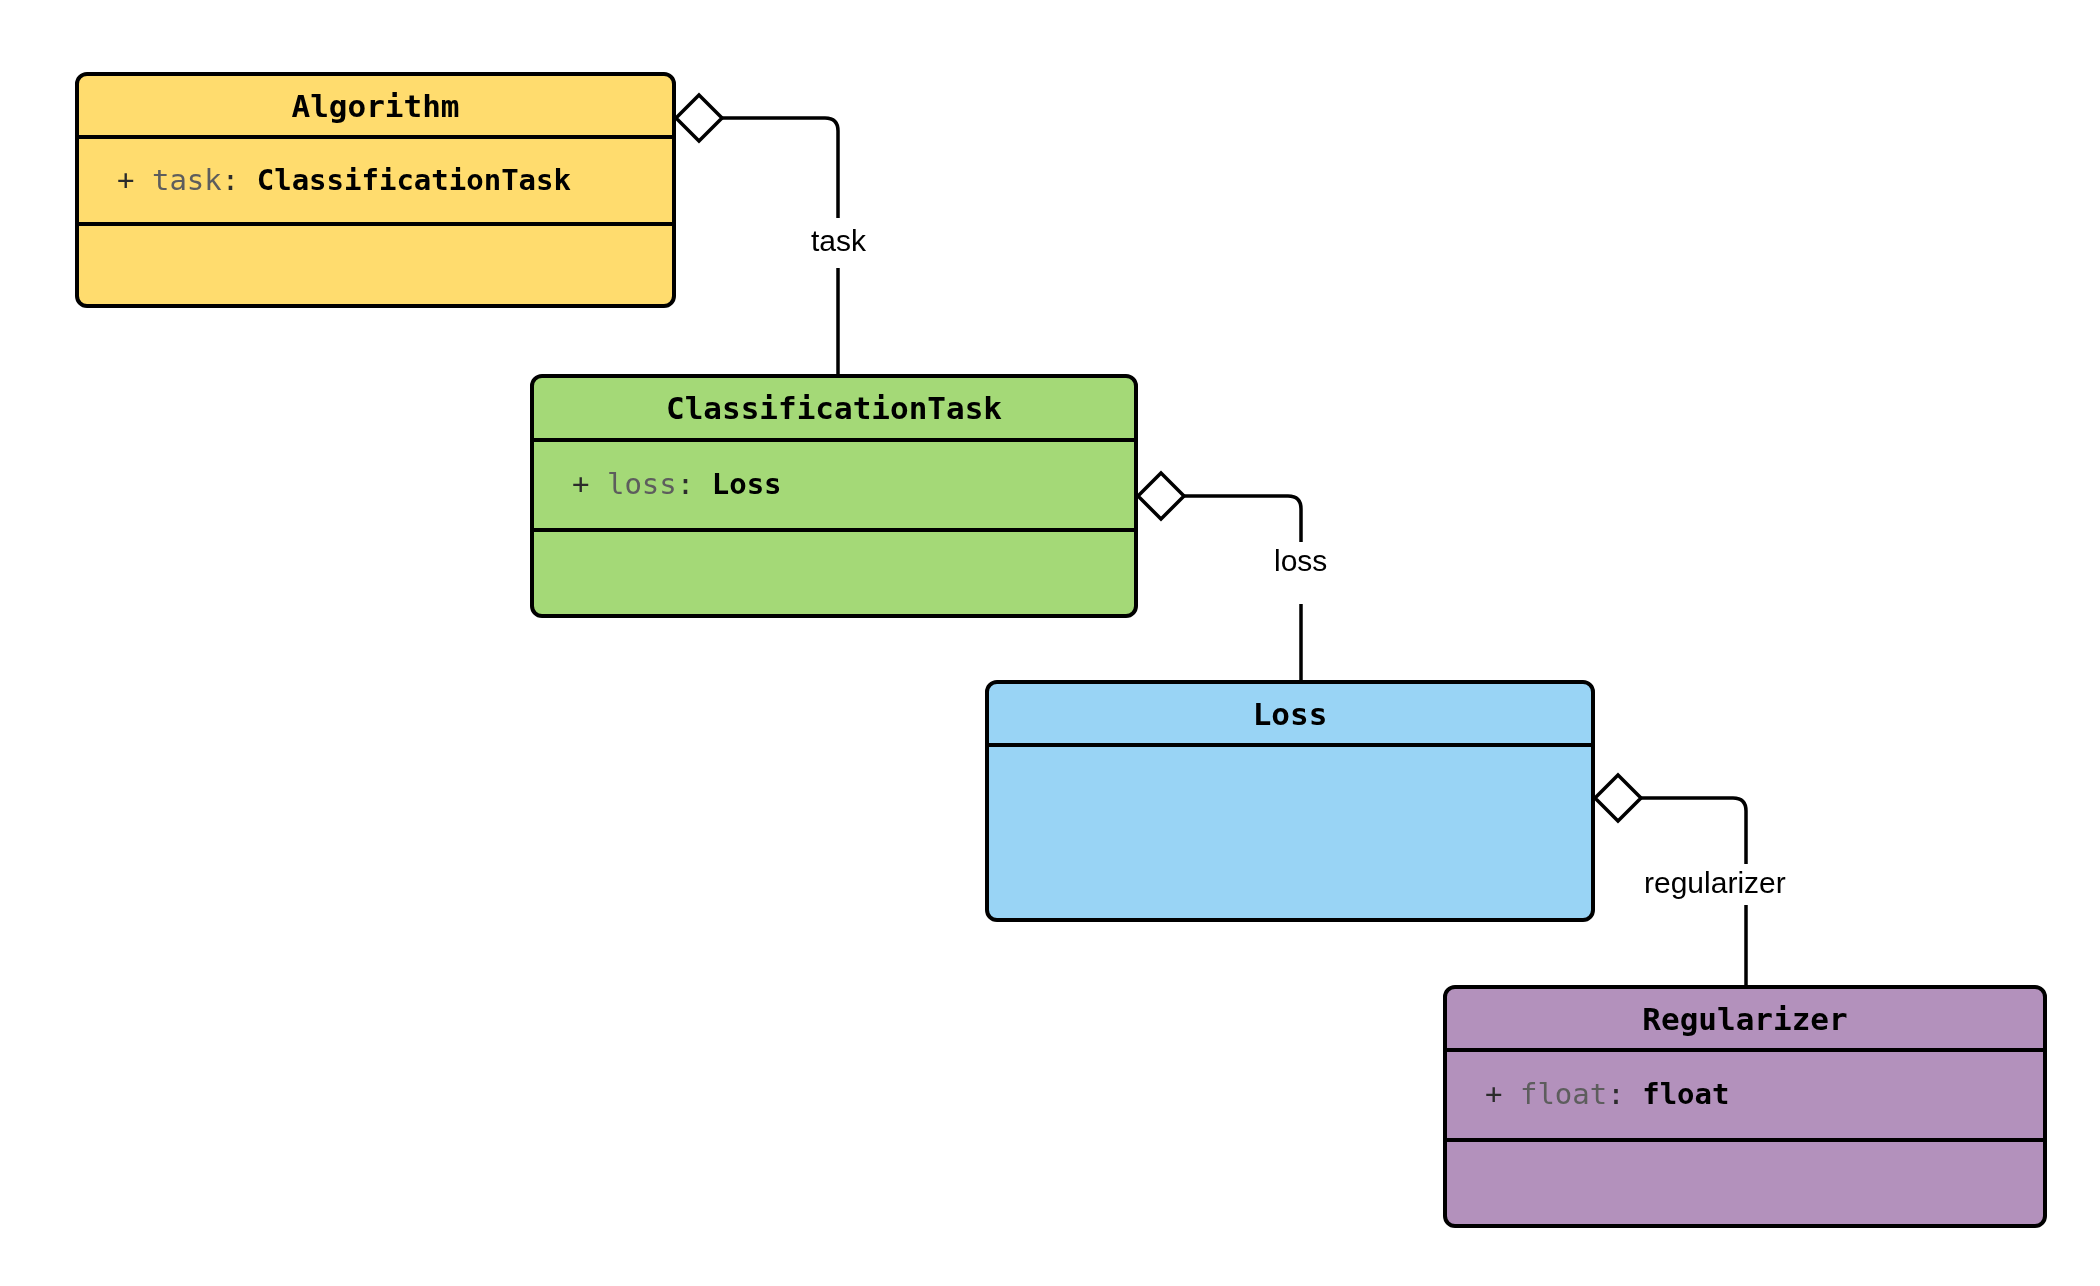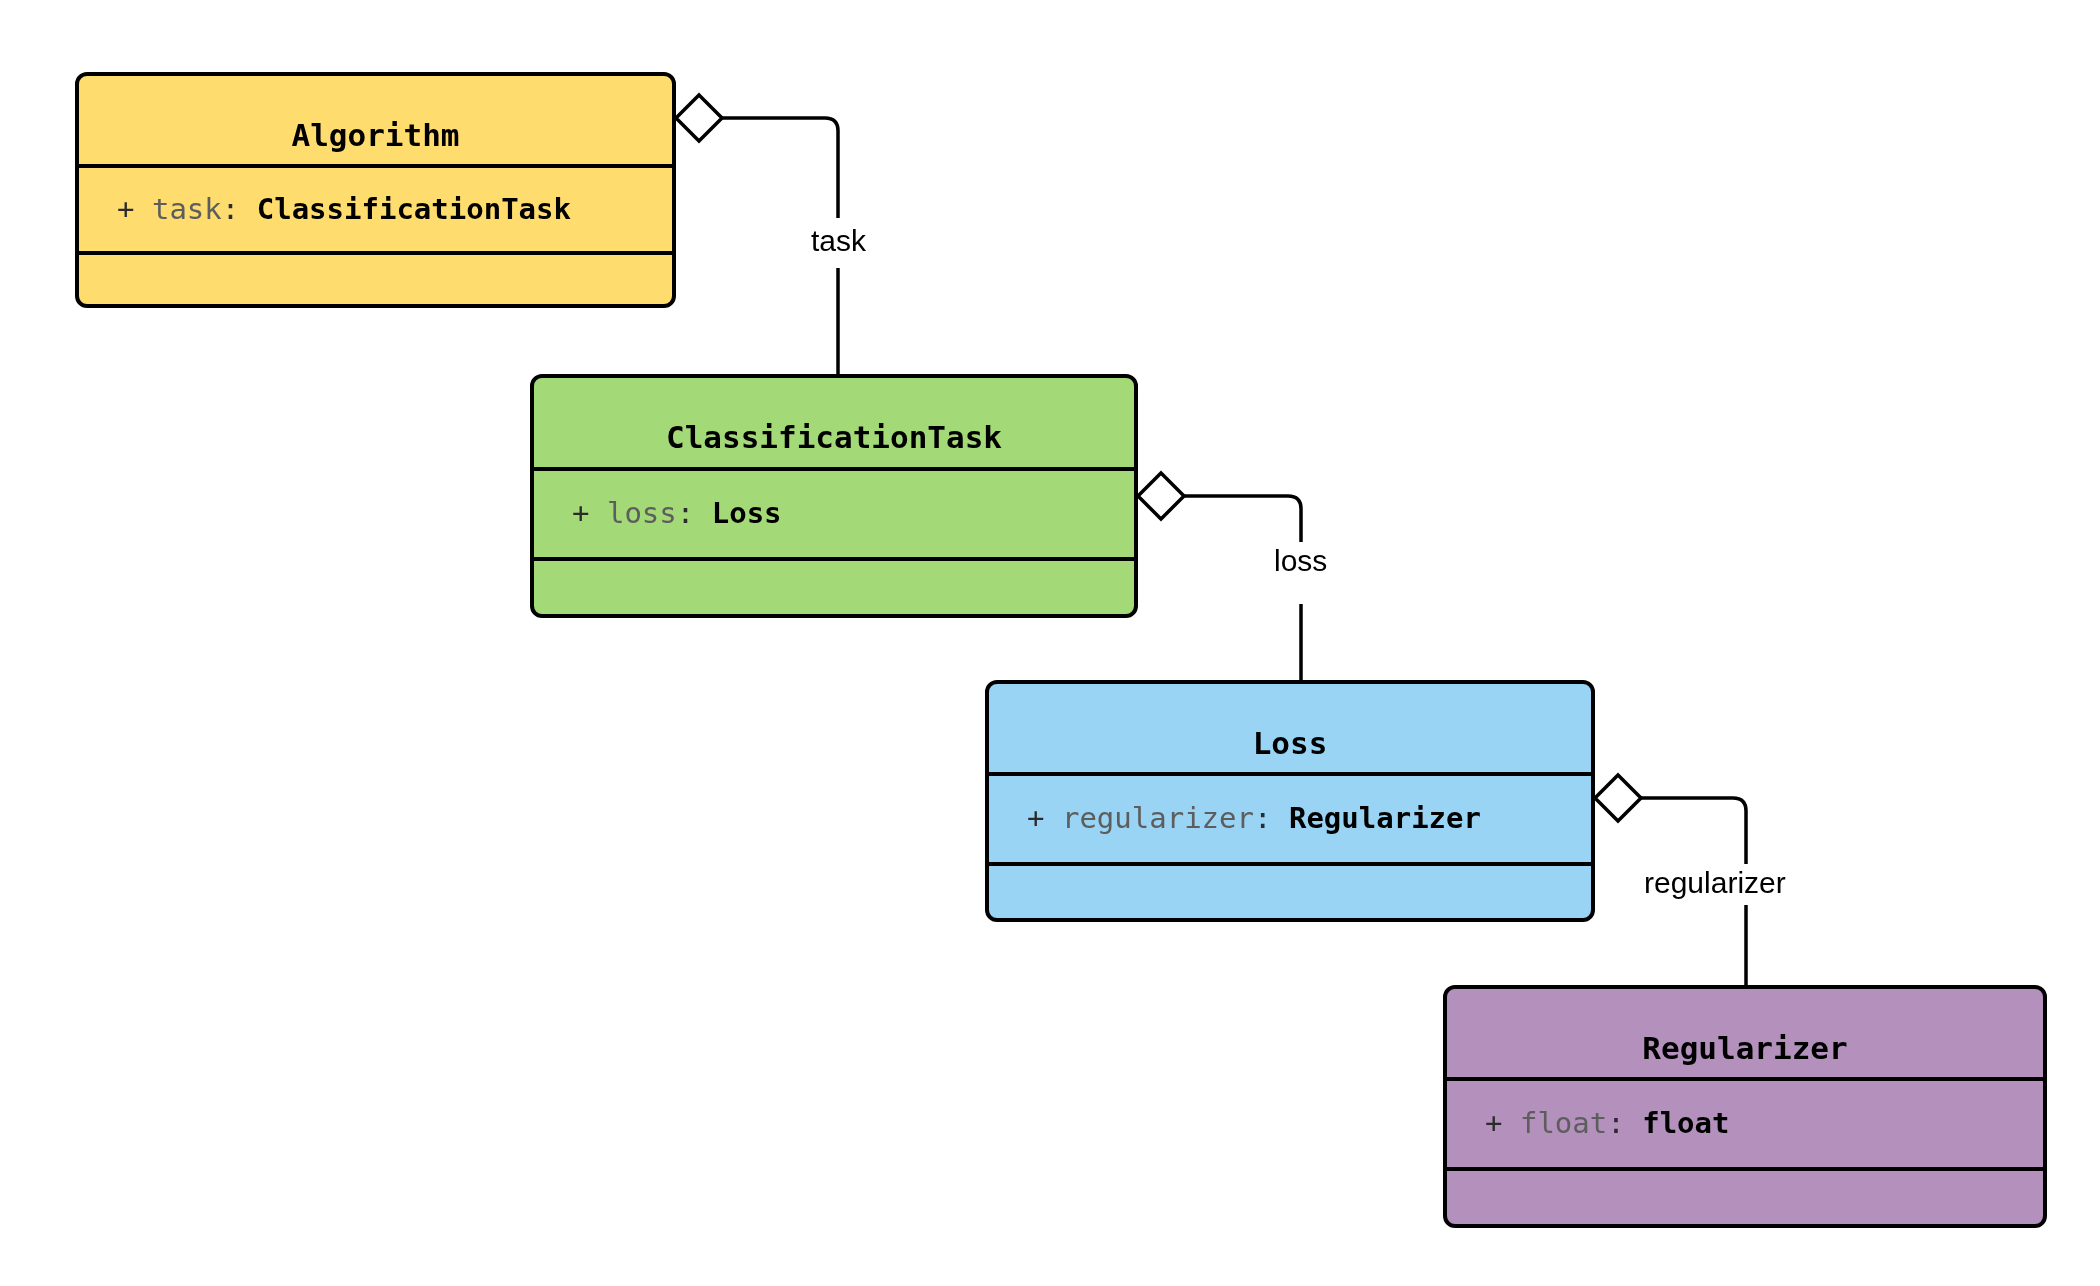--- a/index.html
+++ b/index.html
@@ -39,21 +39,20 @@
     font-family: "DejaVu Sans Mono", "Liberation Mono", monospace;
     font-weight: bold;
     font-size: 31px;
     color: #000000;
     display: flex;
     align-items: center;
     justify-content: center;
     border-bottom: 4px solid #000000;
     box-sizing: border-box;
     letter-spacing: 0px;
-    margin-top: 29px;
   }
   .uml-attrs {
     border-bottom: 4px solid #000000;
     box-sizing: border-box;
     display: flex;
     flex-direction: column;
     justify-content: center;
   }
   .uml-attr {
     font-family: "DejaVu Sans Mono", "Liberation Mono", monospace;
@@ -152,25 +151,20 @@
     <div class="uml-attrs" style="height:90px;">
       <div class="uml-attr">
         <span class="attr-vis">+</span><span class="attr-sp">&nbsp;</span><span class="attr-name">loss</span><span class="attr-colon">:</span><span class="attr-sp">&nbsp;</span><span class="attr-type">Loss</span>
       </div>
     </div>
     <div class="uml-methods"></div>
   </div>
 
   <div class="uml-class" style="left:985px; top:680px; width:610px; height:242px; background:#99D4F5;">
     <div class="uml-title" style="height:63px;">Loss</div>
-    <div class="uml-attrs" style="height:90px;">
-      <div class="uml-attr">
-        <span class="attr-vis">+</span><span class="attr-sp">&nbsp;</span><span class="attr-name">regularizer</span><span class="attr-colon">:</span><span class="attr-sp">&nbsp;</span><span class="attr-type">Regularizer</span>
-      </div>
-    </div>
     <div class="uml-methods"></div>
   </div>
 
   <div class="uml-class" style="left:1443px; top:985px; width:604px; height:243px; background:#B391BC;">
     <div class="uml-title" style="height:63px;">Regularizer</div>
     <div class="uml-attrs" style="height:90px;">
       <div class="uml-attr">
         <span class="attr-vis">+</span><span class="attr-sp">&nbsp;</span><span class="attr-name">float</span><span class="attr-colon">:</span><span class="attr-sp">&nbsp;</span><span class="attr-type">float</span>
       </div>
     </div>

